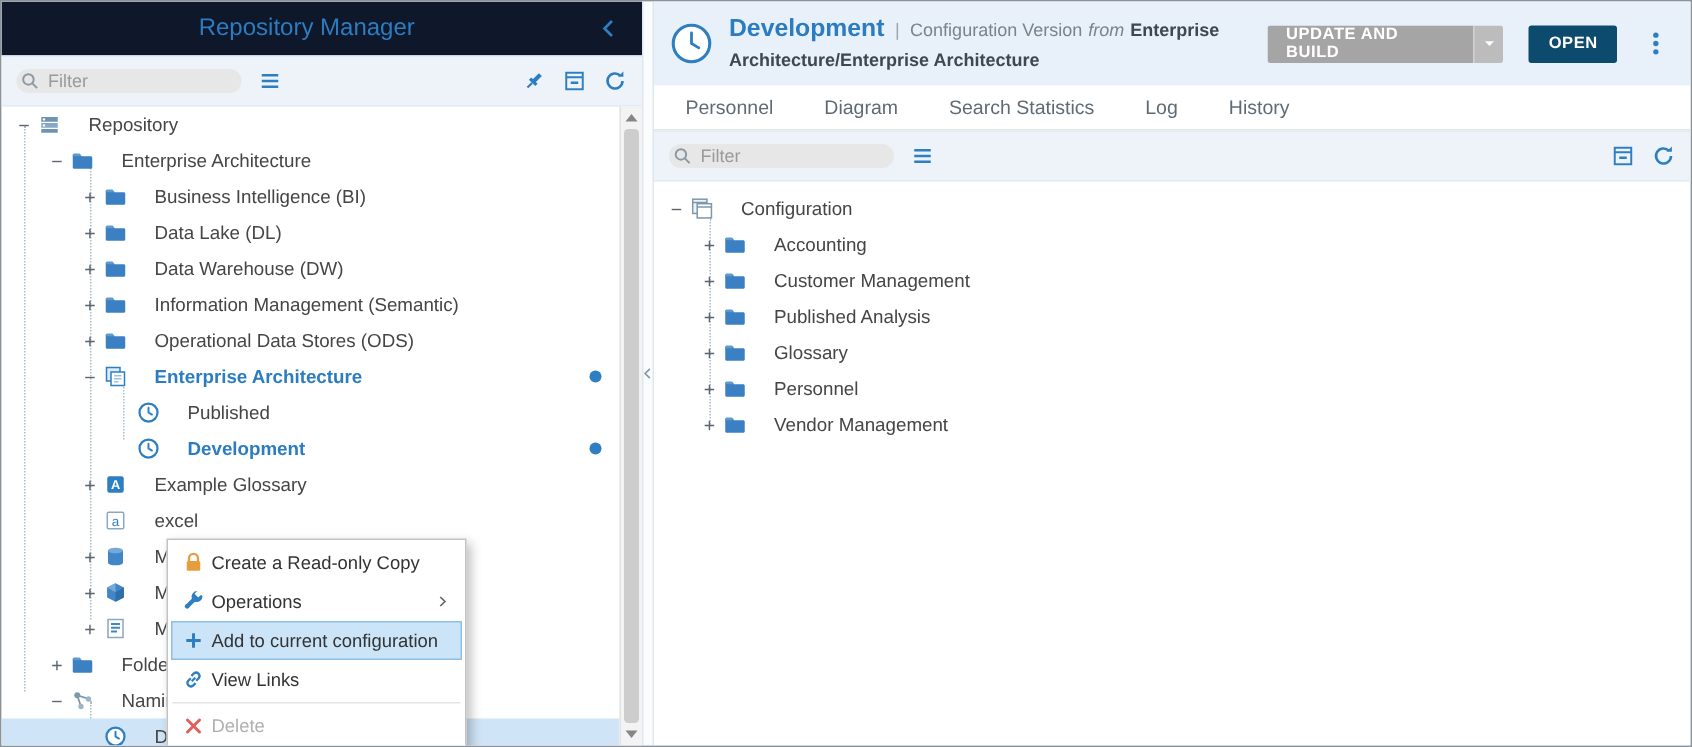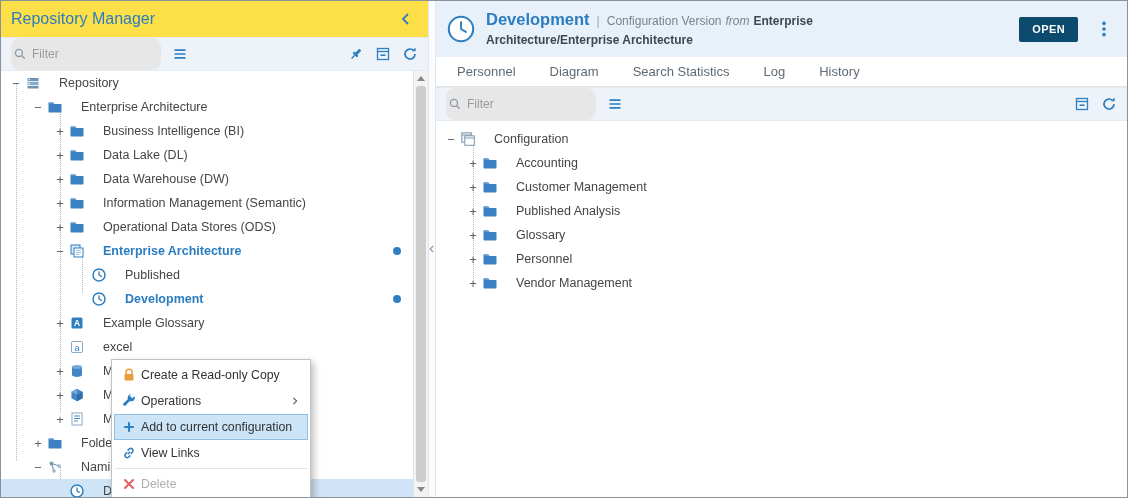--- a/index.html
+++ b/index.html
@@ -2,24 +2,24 @@
 <html><head>
 <meta charset="utf-8">
 <style>
   *{box-sizing:border-box;margin:0;padding:0;}
   html,body{background:#e9e9e9;}
   body{font-family:"Liberation Sans",sans-serif;}
   .app{position:relative;width:1128px;height:498px;background:#fff;border:1px solid #8b9198;overflow:hidden;}
 
   
   .left{position:absolute;left:0;top:0;width:427px;height:100%;background:#fff;}
-  .lp-header{height:36px;display:flex;align-items:center;padding:0 14px 0 10px;background:#fde047;}
+  .lp-header{height:36px;display:flex;align-items:center;padding:0 14px 0 10px;background:#0f172a;text-align:center;}
   .lp-title{color:#2b7cc0;font-size:16px;flex:1;}
   .toolbar{height:34px;background:#edf3f8;display:flex;align-items:center;gap:11px;padding:0 10px;border-top:1px solid #e3ebf2;border-bottom:1px solid #e3ebf2;}
-  .filter{width:150px;height:32px;background:#e7e7e7;border-radius:9px;display:flex;align-items:center;padding:0 2px;gap:5px;flex:0 0 150px;}
+  .filter{width:150px;height:16px;background:#e7e7e7;border-radius:9px;display:flex;align-items:center;padding:0 2px;gap:5px;flex:0 0 150px;}
   .filter input{border:0;background:transparent;outline:none;font:12px "Liberation Sans",sans-serif;color:#555;width:100%;}
   .filter input::placeholder{color:#9a9a9a;}
   .spacer{flex:1;}
   .icn,.icn16{display:inline-flex;width:16px;height:16px;flex:0 0 16px;}
   .icn svg,.icn16 svg{width:100%;height:100%;display:block;}
   .icn14{display:inline-flex;width:14px;height:14px;flex:0 0 14px;}
   .icn14 svg{width:100%;height:100%;}
   .icn16{cursor:pointer;}
 
   
@@ -352,20 +352,30 @@
       <span class="clock-badge">
           <svg viewBox="0 0 32 32">
             <circle cx="16" cy="16" r="13" fill="#fff" stroke="#2d7fc1" stroke-width="2.2"></circle>
             <path d="M16 8.5V16l5.2 3.1" fill="none" stroke="#2d7fc1" stroke-width="2" stroke-linecap="round"></path>
           </svg>
         </span>
       <div class="title-block">
         <span class="rp-title">Development</span><span class="sep">|</span><span class="subtitle">Configuration Version</span><span class="fromw">from</span><span class="path">Enterprise Architecture/Enterprise Architecture</span>
       </div>
       <div class="hdr-actions">
+        <div class="btn-split">
+          <span class="btn-main">UPDATE AND BUILD</span>
+          <span class="btn-caret">
+              <span>
+                <svg viewBox="0 0 16 16">
+                  <path d="M4 6l4 4.2L12 6z" fill="#fff"></path>
+                </svg>
+              </span>
+            </span>
+        </div>
         <button class="btn-open">OPEN</button>
         <span class="kebab">
             <svg viewBox="0 0 16 16">
               <circle cx="8" cy="3" r="1.6" fill="#2d7fc1"></circle>
               <circle cx="8" cy="8" r="1.6" fill="#2d7fc1"></circle>
               <circle cx="8" cy="13" r="1.6" fill="#2d7fc1"></circle>
             </svg>
           </span>
       </div>
     </div>

